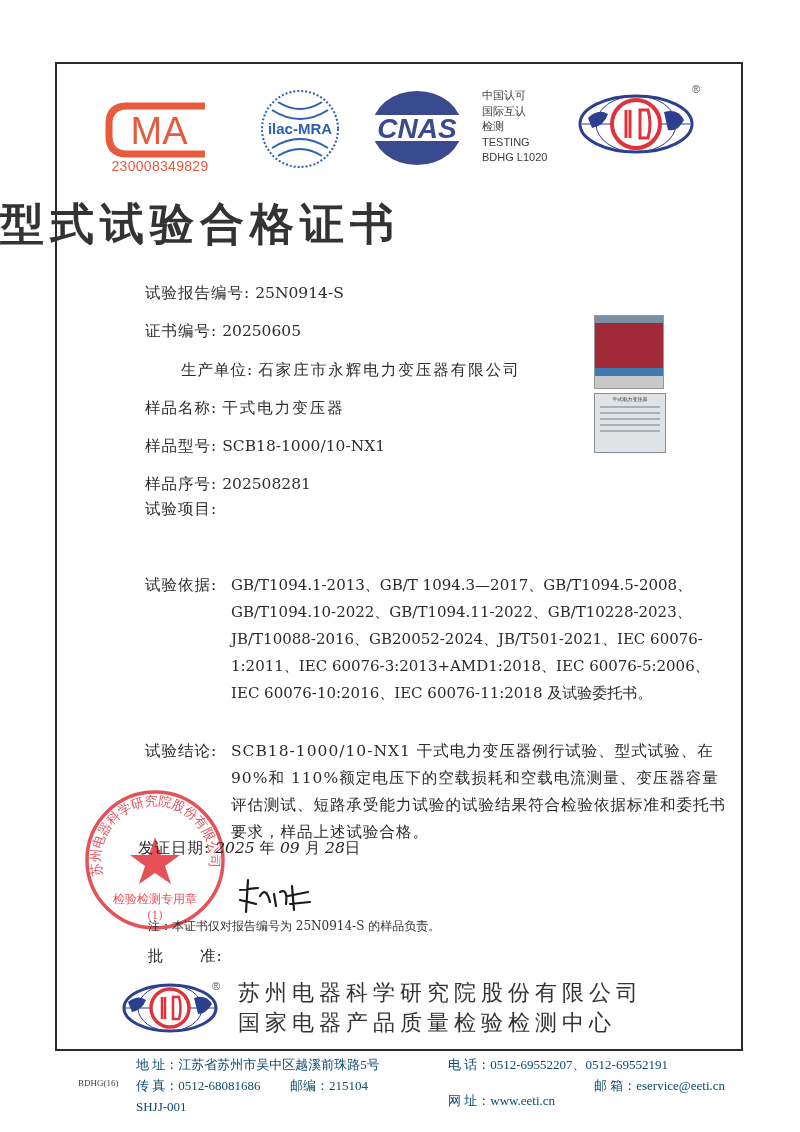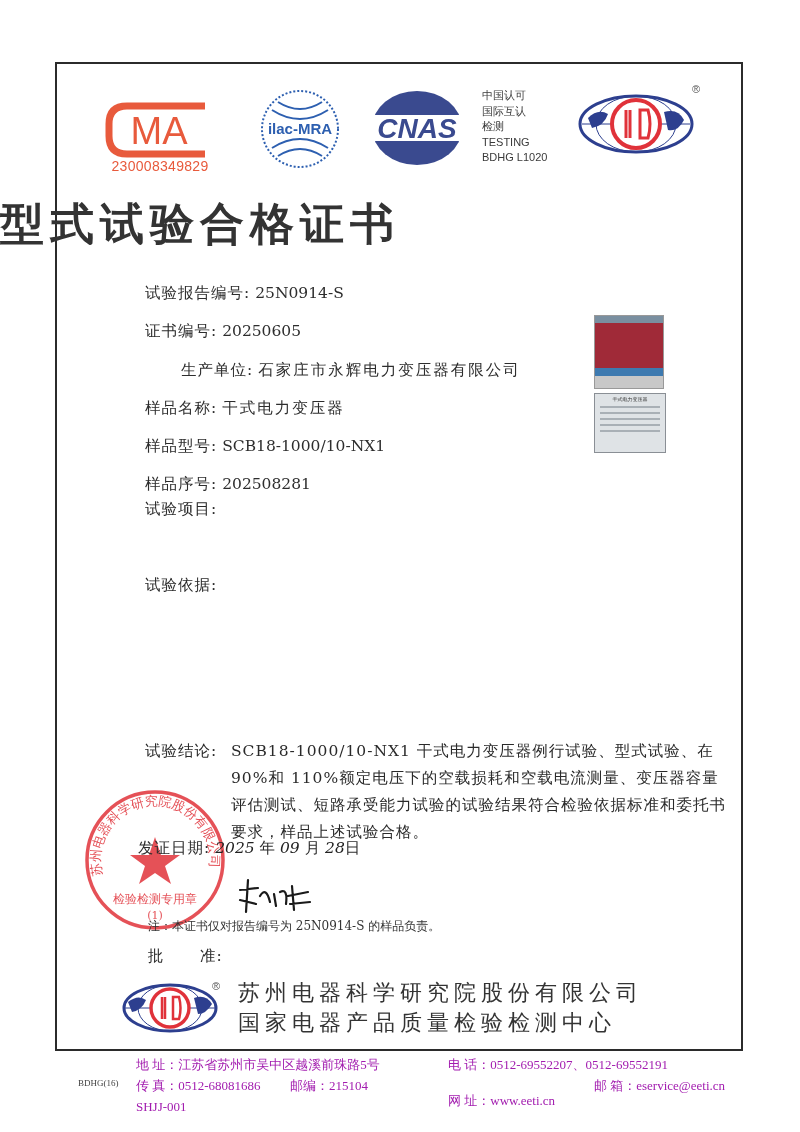--- a/index.html
+++ b/index.html
@@ -63,21 +63,21 @@
     .date-hand { font-family: "DejaVu Serif", serif; font-style: italic; color: #222; }
 
     .note { left: 148px; top: 918px; font-size: 12px; color: #333; }
 
     .issuer-logo { left: 120px; top: 980px; width: 100px; height: 54px; }
     .issuer-line {
       left: 238px; font-family: "DejaVu Sans", sans-serif; font-size: 22px;
       letter-spacing: 5px; color: #333;
     }
 
-    .footer { font-family: "Liberation Serif", serif; font-size: 13px; color: #a21caf; }
+    .footer { font-family: "Liberation Serif", serif; font-size: 13px; color: #0c4a6e; }
     .footer-small { font-family: "Liberation Serif", serif; font-size: 9px; color: #444; }
   </style>
 </head>
 <body>
 
 <div class="frame"></div>
 
 <svg class="abs cma" viewBox="0 0 125 80">
   <path d="M108 10 H30 Q12 10 12 28 V40 Q12 58 30 58 H108" fill="none" stroke="#e85a3c" stroke-width="7"></path>
   <text x="62" y="48" text-anchor="middle" font-family="Liberation Sans, sans-serif" font-size="38" fill="#e85a3c">MA</text>
@@ -153,20 +153,21 @@
     <div class="np-line"></div>
     <div class="np-line"></div>
     <div class="np-line"></div>
 </div>
 
 <div class="multiline" style="top:496px; width:588px;">
   <span class="label">试验项目:</span>
 </div>
 <div class="multiline" style="top:572px; width:590px;">
   <span class="label">试验依据:</span>
+  <span class="value" style="font-size:15px;">GB/T1094.1-2013、GB/T 1094.3—2017、GB/T1094.5-2008、GB/T1094.10-2022、GB/T1094.11-2022、GB/T10228-2023、JB/T10088-2016、GB20052-2024、JB/T501-2021、IEC 60076-1:2011、IEC 60076-3:2013+AMD1:2018、IEC 60076-5:2006、IEC 60076-10:2016、IEC 60076-11:2018 及试验委托书。</span>
 </div>
 <div class="multiline" style="top:738px; width:588px;">
   <span class="label">试验结论:</span>
   <span class="value" style="letter-spacing:1px;">SCB18-1000/10-NX1 干式电力变压器例行试验、型式试验、在 90%和 110%额定电压下的空载损耗和空载电流测量、变压器容量评估测试、短路承受能力试验的试验结果符合检验依据标准和委托书要求，样品上述试验合格。</span>
 </div>
 
 <svg class="abs stamp" viewBox="0 0 150 150">
   <circle cx="75" cy="75" r="68" fill="none" stroke="#e0323a" stroke-width="3.5" opacity="0.85"></circle>
   <defs>
       <path id="arc" d="M22 90 A55 55 0 1 1 128 90"></path>

